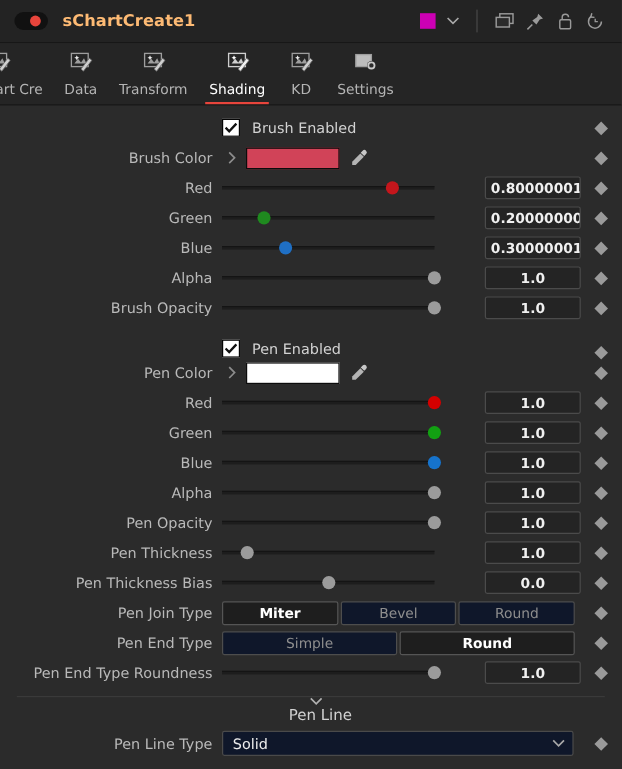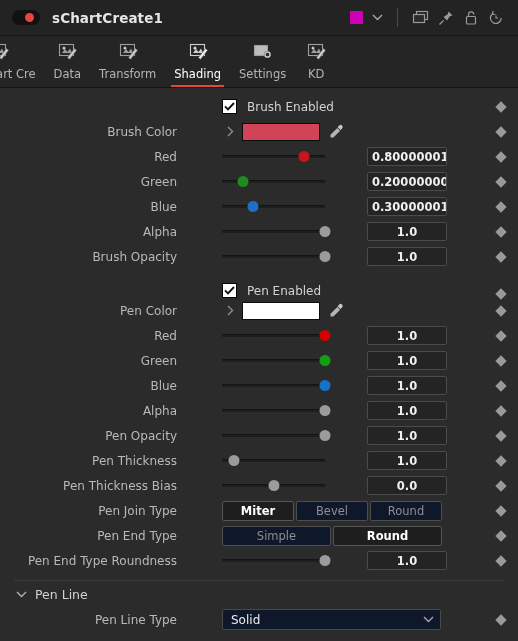--- a/index.html
+++ b/index.html
@@ -25,21 +25,21 @@
     background: #111;
     border-radius: 8px;
     display: flex; align-items: center;
     padding-left: 13px;
     flex: 0 0 auto;
   }
   .power-dot { width: 9px; height: 9px; border-radius: 50%; background: #e8453c; }
   .title-text {
     margin-left: 12px;
     font-size: 13.5px;
-    color: #e5e5e5;
+    color: #fdba74;
     font-weight: 600;
     letter-spacing: .1px;
     white-space: nowrap;
   }
   .tb-spacer { flex: 1 1 auto; }
   .color-chip {
     width: 13px; height: 13px;
     background: #cc00b4;
     flex: 0 0 auto;
   }
@@ -102,21 +102,20 @@
     background: #2b2b2b;
     height: 553px;
     padding-top: 6px;
     position: relative;
   }
   .row {
     height: 25px;
     display: flex;
     align-items: center;
     padding-right: 0px;
-    gap: 37px;
   }
   .row.gap-top { margin-top: 4px; align-items: flex-end; }
   .lbl {
     width: 185px;
     text-align: right;
     padding-right: 8px;
     font-size: 12px;
     color: #b9b9b9;
     white-space: nowrap;
     flex: 0 0 185px;
@@ -242,20 +241,21 @@
   .sep {
     height: 1px;
     background: #3a3a3a;
     margin: 7px 14px 0 14px;
   }
   .section-head {
     height: 26px;
     display: flex;
     align-items: center;
     padding-left: 16px;
+    flex-direction: column;
   }
   .section-head .chev { margin-right: 8px; display:flex; }
   .section-head .stitle { font-size: 12.5px; color: #d2d2d2; }
 
   
   .dropdown {
     flex: 1 1 auto;
     height: 21px;
     background: #0f172a;
     border: 1px solid #4a4a4a;
@@ -358,39 +358,39 @@
         <path d="M12.5 15.5 L19.5 6.5 L21.5 8.3 L14.5 17.3 Z" fill="#f2f2f2" stroke="#6a6a6a" stroke-width=".7"></path>
         <path d="M9 4 l.7 1.4 1.4.7 -1.4.7 -.7 1.4 -.7 -1.4 -1.4 -.7 1.4-.7z" fill="#ffffff"></path>
       </svg>
     </div>
     <div class="tlabel">Shading</div>
   </div>
 
   <div class="tab">
     <div class="ticon">
       <svg width="24" height="21" viewBox="0 0 24 21">
+        <rect x="4.5" y="2.5" width="14" height="11" fill="none" stroke="#9e9e9e" stroke-width="1.1"></rect>
+        <path d="M7 11 L10 7 L12.5 10 L15 6.5 L17 11 Z" fill="#9e9e9e"></path>
+        <path d="M12.5 15.5 L19.5 6.5 L21.5 8.3 L14.5 17.3 Z" fill="#cfcfcf" stroke="#6a6a6a" stroke-width=".7"></path>
+        <path d="M9 4 l.7 1.4 1.4.7 -1.4.7 -.7 1.4 -.7 -1.4 -1.4 -.7 1.4-.7z" fill="#e9e9e9"></path>
+      </svg>
+    </div>
+    <div class="tlabel">KD</div>
+  </div>
+
+  <div class="tab">
+    <div class="ticon">
+      <svg width="24" height="21" viewBox="0 0 24 21">
         <rect x="3.5" y="3.5" width="13" height="10" fill="#bdbdbd" stroke="#9e9e9e" stroke-width="1.1"></rect>
         <circle cx="16.5" cy="12.5" r="3.6" fill="#2b2b2b"></circle>
         <circle cx="16.5" cy="12.5" r="2.6" fill="none" stroke="#c9c9c9" stroke-width="1.5"></circle>
         <circle cx="16.5" cy="12.5" r="1" fill="#2b2b2b"></circle>
       </svg>
     </div>
     <div class="tlabel">Settings</div>
-  </div>
-
-  <div class="tab">
-    <div class="ticon">
-      <svg width="24" height="21" viewBox="0 0 24 21">
-        <rect x="4.5" y="2.5" width="14" height="11" fill="none" stroke="#9e9e9e" stroke-width="1.1"></rect>
-        <path d="M7 11 L10 7 L12.5 10 L15 6.5 L17 11 Z" fill="#9e9e9e"></path>
-        <path d="M12.5 15.5 L19.5 6.5 L21.5 8.3 L14.5 17.3 Z" fill="#cfcfcf" stroke="#6a6a6a" stroke-width=".7"></path>
-        <path d="M9 4 l.7 1.4 1.4.7 -1.4.7 -.7 1.4 -.7 -1.4 -1.4 -.7 1.4-.7z" fill="#e9e9e9"></path>
-      </svg>
-    </div>
-    <div class="tlabel">KD</div>
   </div>
 </div>
 
 <div class="panel">
 
   <div class="row">
     <div class="lbl"></div>
     <div class="ctrl">
       <div class="cbox">
         <svg width="11" height="9" viewBox="0 0 11 9">

